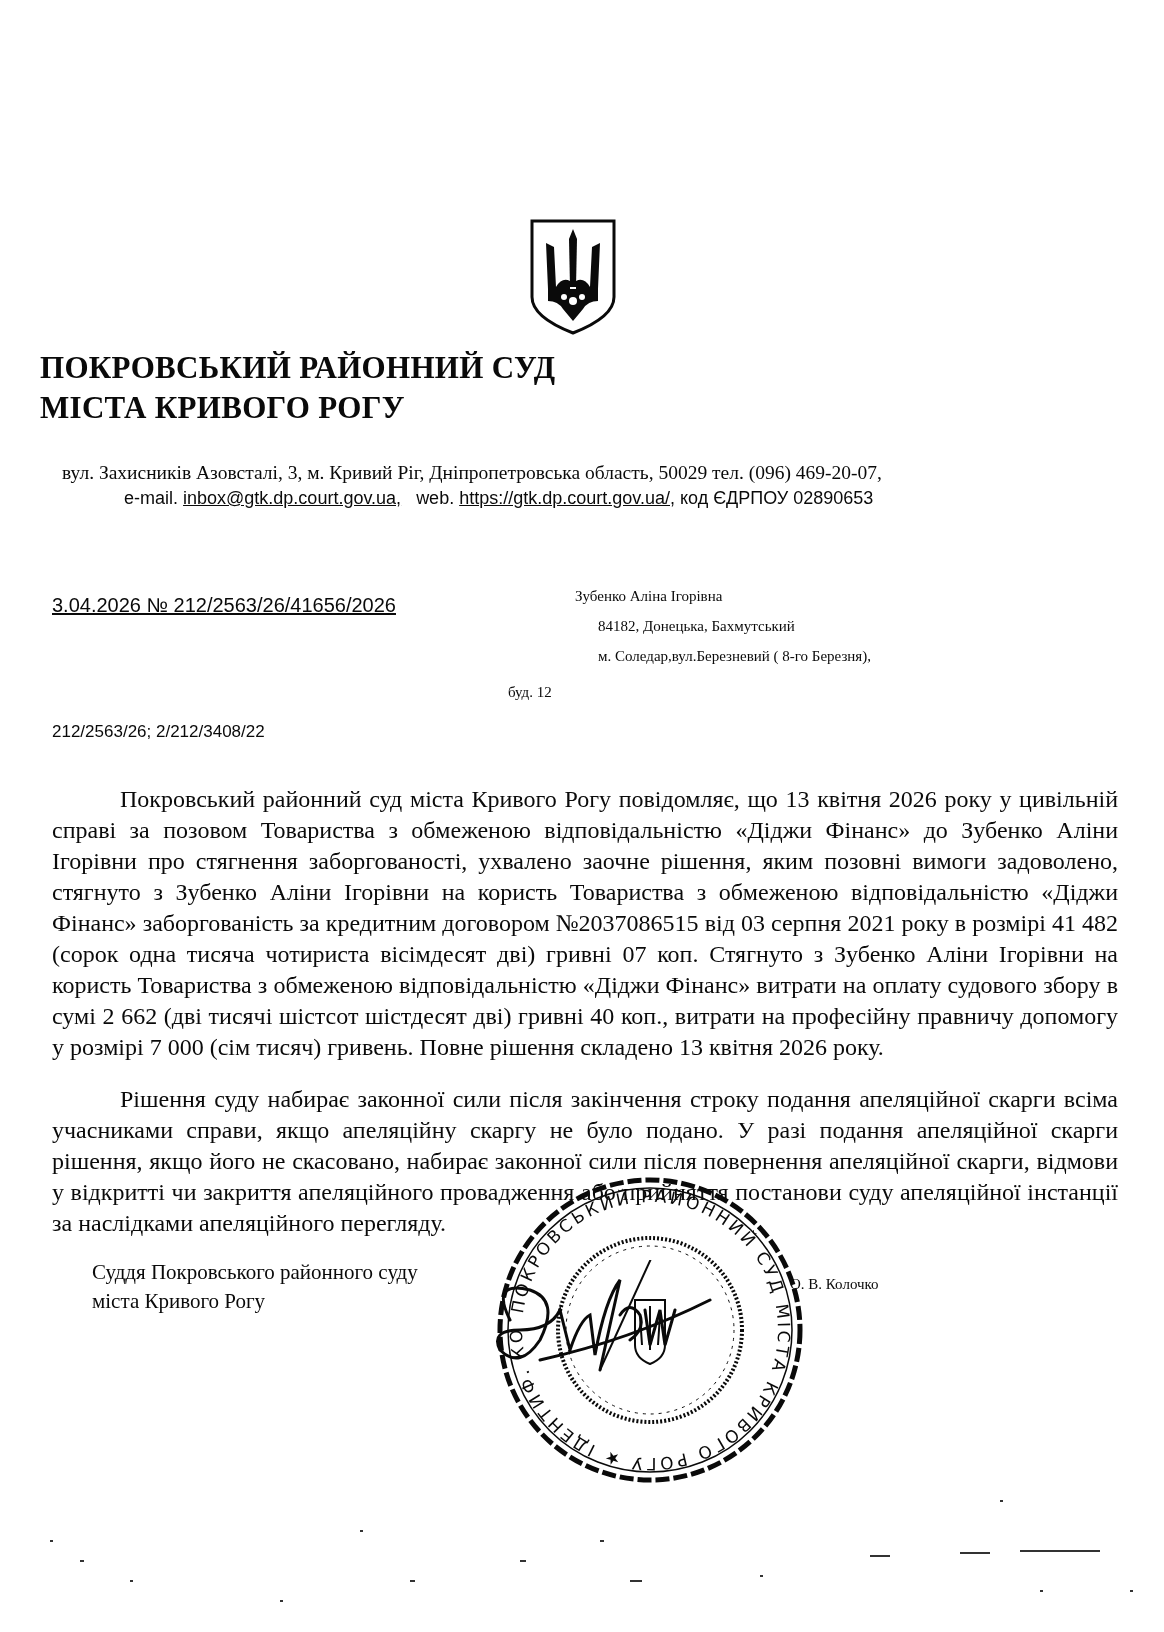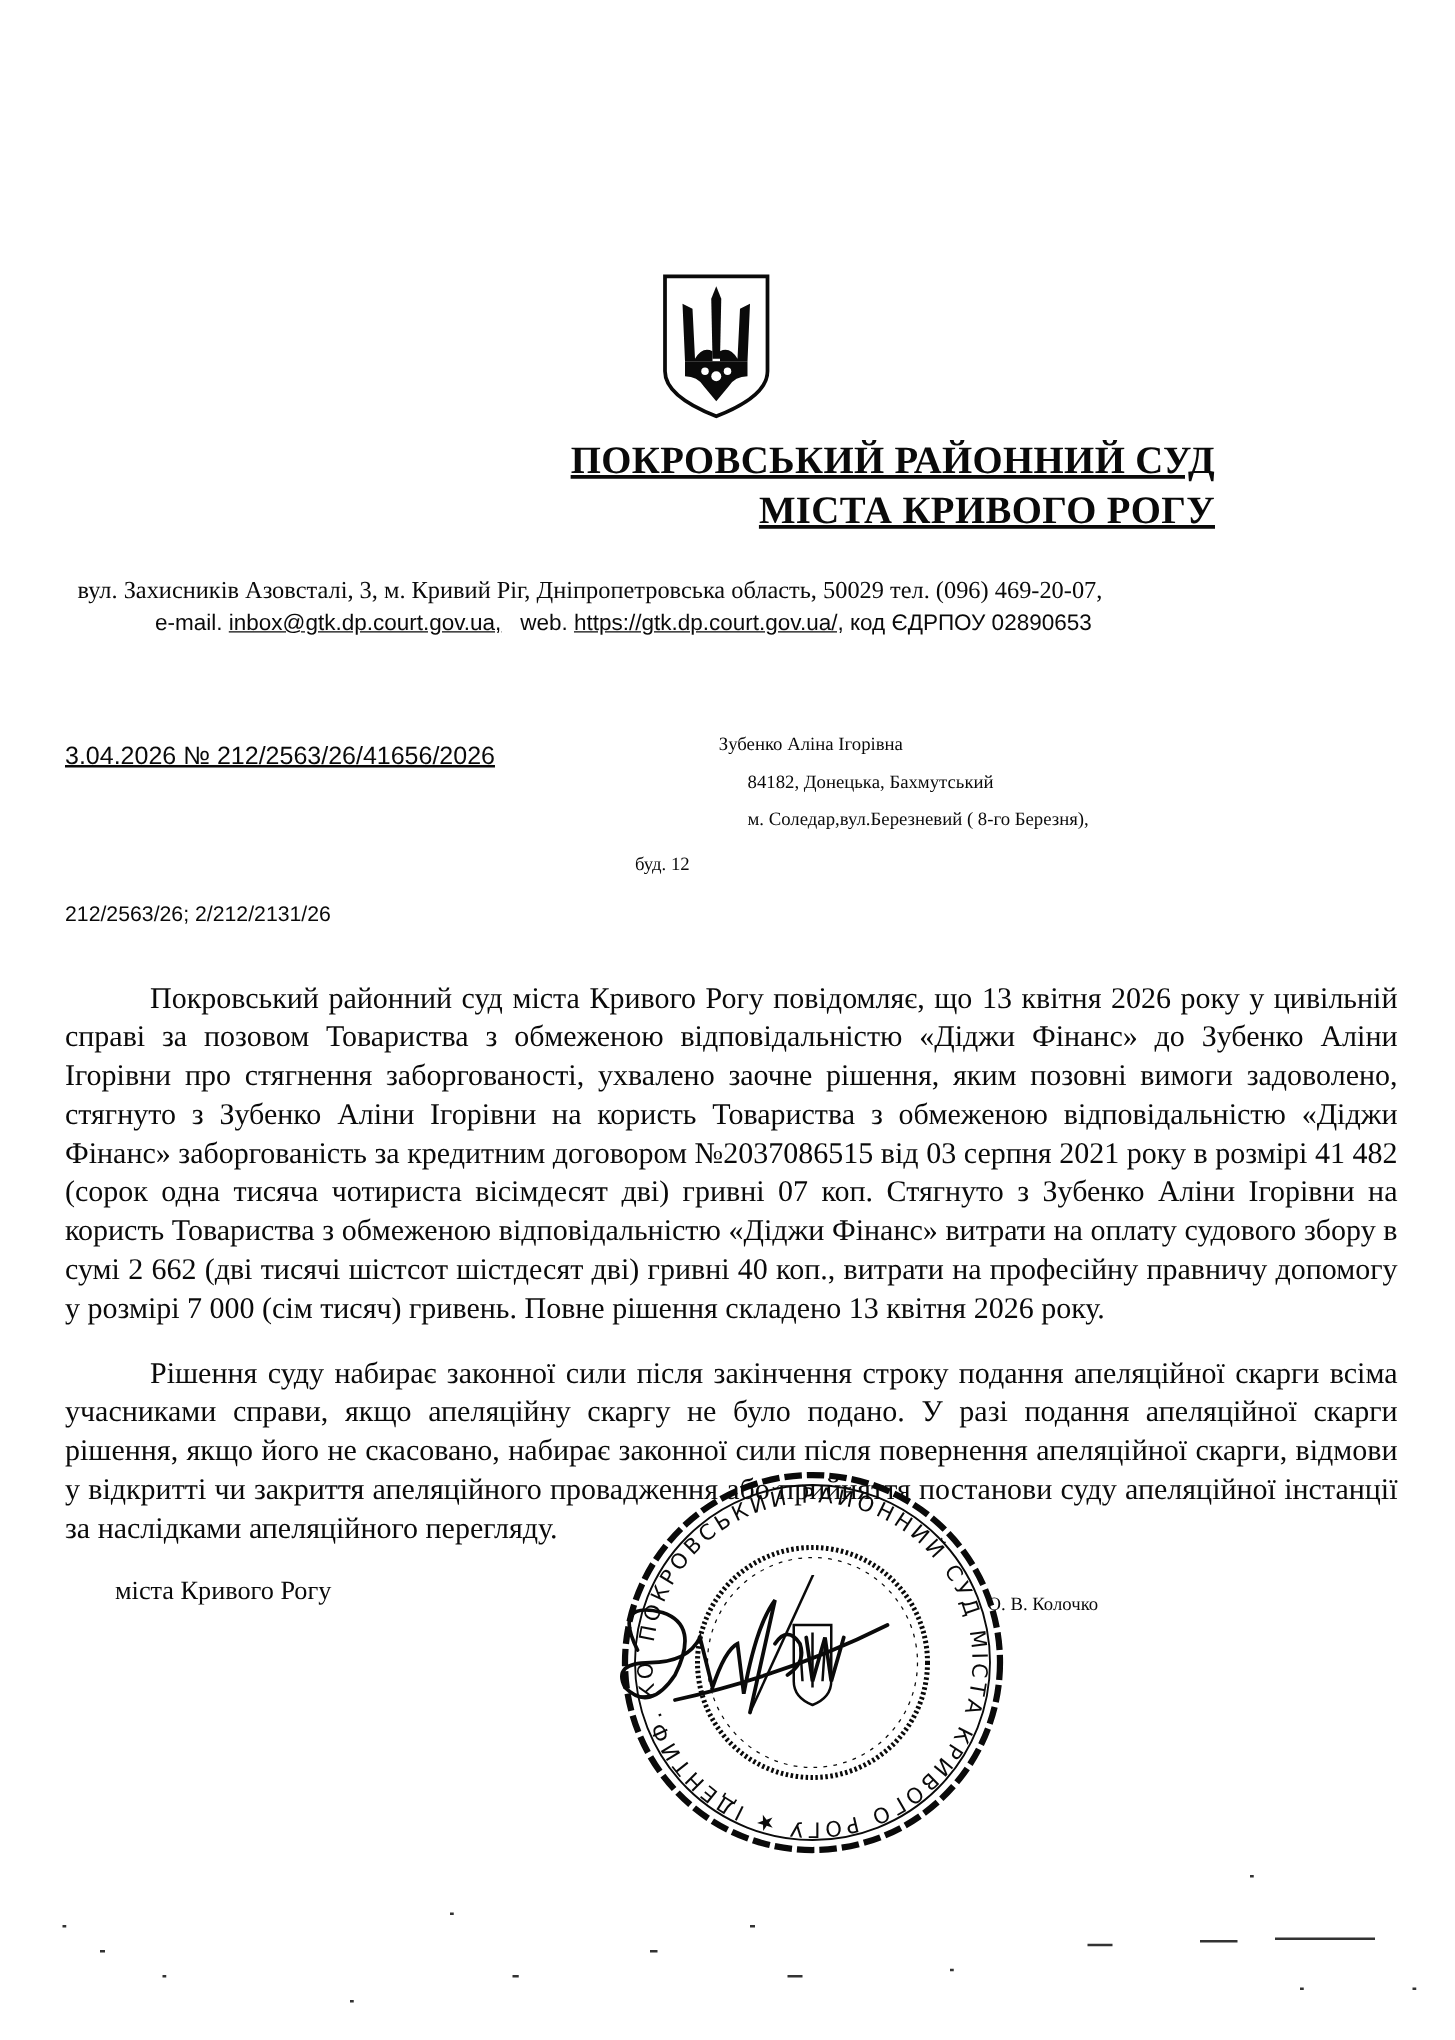--- a/index.html
+++ b/index.html
@@ -6,22 +6,22 @@
     html, body { width: 1164px; height: 1632px; background: #ffffff; }
     body {
       position: relative;
       overflow: hidden;
       color: #0a0a0a;
       font-family: "Liberation Serif", "DejaVu Serif", serif;
     }
     .abs { position: absolute; }
     .emblem { left: 528px; top: 217px; width: 90px; height: 120px; }
     .court-title {
-      left: 0; width: 972px; text-align: right;
-      font-weight: bold; font-size: 31px; letter-spacing: 0.3px; text-decoration: underline;
+      left: 0; width: 972px; text-align: left;
+      font-weight: bold; font-size: 31px; letter-spacing: 0.3px;
     }
     .court-title.l1 { top: 350px; padding-left: 40px; }
     .court-title.l2 { top: 390px; padding-left: 40px; }
     .contact {
       font-size: 19.5px; white-space: nowrap;
     }
     .contact.l1 { left: 62px; top: 462px; }
     .contact.l2 { left: 124px; top: 488px; font-family: "Liberation Sans", sans-serif; font-stretch: condensed; font-size: 18px; }
     .u { text-decoration: underline; text-align: right; }
     .outno {
@@ -76,30 +76,31 @@
   <span>код ЄДРПОУ 02890653</span>
 </div>
 
 <div class="abs outno">3.04.2026 № 212/2563/26/41656/2026</div>
 
 <div class="abs recipient name">Зубенко Аліна Ігорівна</div>
 <div class="abs recipient a1">84182,  Донецька,  Бахмутський</div>
 <div class="abs recipient a2">м. Соледар,вул.Березневий ( 8-го Березня),</div>
 <div class="abs recipient a3">буд. 12</div>
 
-<div class="abs caseno">212/2563/26; 2/212/2131/26</div>
+<div class="abs caseno">212/2563/26; 2/212/3408/22</div>
 
 <div class="abs body-text p1">
   <p>Покровський районний суд міста Кривого Рогу повідомляє, що 13 квітня 2026 року у цивільній справі за позовом Товариства з обмеженою відповідальністю «Діджи Фінанс» до Зубенко Аліни Ігорівни про стягнення заборгованості, ухвалено заочне рішення,  яким позовні вимоги задоволено, стягнуто з Зубенко Аліни Ігорівни на користь Товариства з обмеженою відповідальністю «Діджи Фінанс» заборгованість за кредитним договором №2037086515 від 03 серпня 2021 року в розмірі 41 482 (сорок одна тисяча чотириста вісімдесят дві) гривні 07 коп. Стягнуто з Зубенко Аліни Ігорівни на користь Товариства з обмеженою відповідальністю «Діджи Фінанс» витрати на оплату судового збору в сумі 2 662 (дві тисячі шістсот шістдесят дві) гривні 40 коп., витрати на професійну правничу допомогу у розмірі 7 000 (сім тисяч) гривень. Повне рішення складено 13 квітня 2026 року.</p>
 </div>
 <div class="abs body-text p2">
   <p>Рішення суду набирає законної сили після закінчення строку подання апеляційної скарги всіма учасниками справи, якщо апеляційну скаргу не було подано. У разі подання апеляційної скарги рішення, якщо його не скасовано, набирає законної сили після повернення апеляційної скарги, відмови у відкритті чи закриття апеляційного провадження або прийняття постанови суду апеляційної інстанції за наслідками апеляційного перегляду.</p>
 </div>
 
 <div class="abs signature-block">
+  <div>Суддя  Покровського районного суду</div>
   <div>міста Кривого Рогу</div>
 </div>
 <div class="abs judge-name">О. В.  Колочко</div>
 
 <svg class="abs stamp" viewBox="0 0 320 320">
   <defs>
     <path id="stampArc" d="M160,160 m-128,0 a128,128 0 1,1 256,0 a128,128 0 1,1 -256,0"></path>
   </defs>
   <circle cx="160" cy="160" r="150" fill="none" stroke="#0a0a0a" stroke-width="5" stroke-dasharray="14 4"></circle>
   <circle cx="160" cy="160" r="142" fill="none" stroke="#0a0a0a" stroke-width="1.5"></circle>

